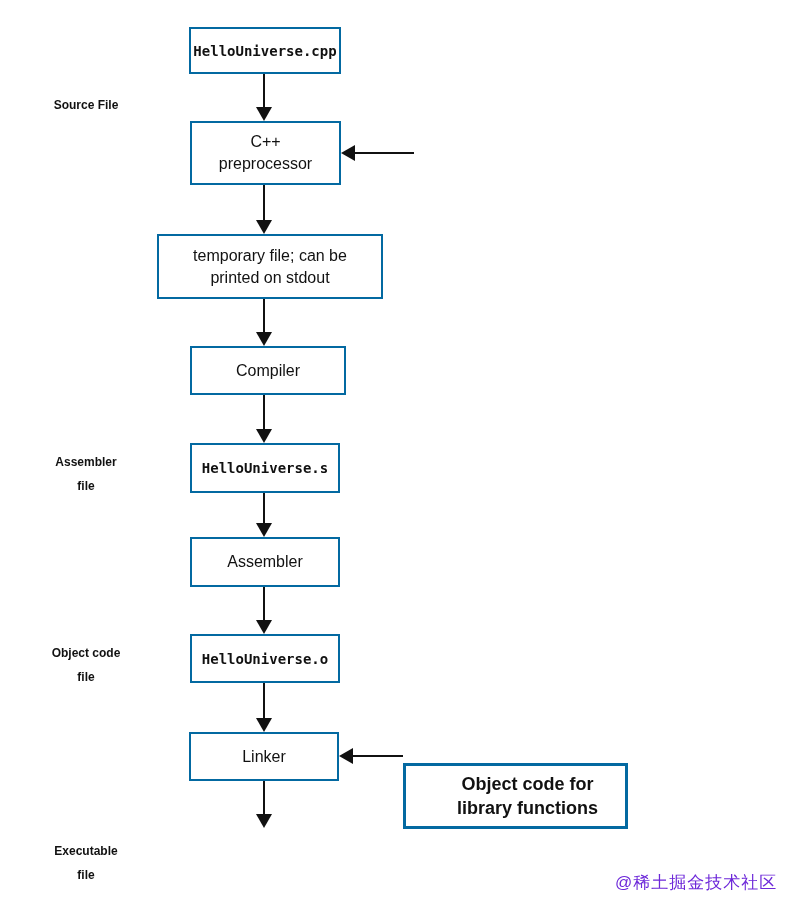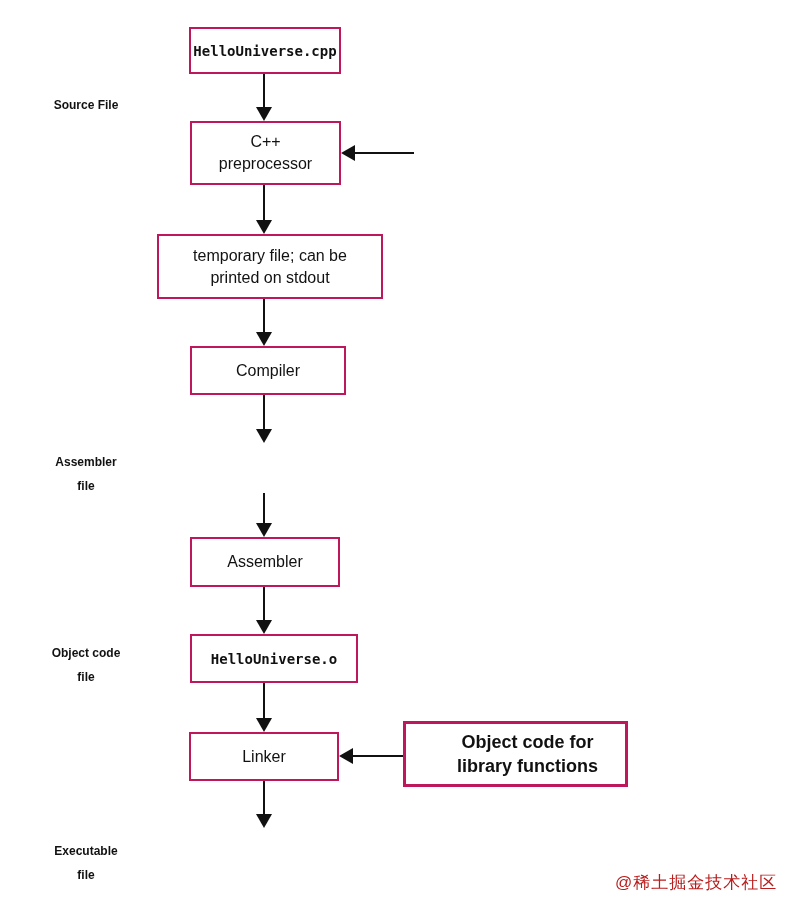--- a/index.html
+++ b/index.html
@@ -8,21 +8,21 @@
     width: 786px;
     height: 918px;
     background: #ffffff;
     font-family: "Liberation Sans", sans-serif;
     color: #111111;
     overflow: hidden;
   }
   .box {
     position: absolute;
     box-sizing: border-box;
-    border: 2px solid #be185d;
+    border: 2px solid #0369a1;
     background: #ffffff;
     display: flex;
     align-items: center;
     justify-content: center;
     text-align: center;
     white-space: pre-line;
     font-size: 16px;
     line-height: 22px;
   }
   .box.mono {
@@ -90,21 +90,21 @@
     width: 0; height: 0;
     border-top: 8px solid transparent;
     border-bottom: 8px solid transparent;
     border-right: 14px solid #111111;
   }
   .watermark {
     position: absolute;
     left: 615px;
     top: 871px;
     font-size: 17px;
-    color: #b91c1c;
+    color: #6d28d9;
     letter-spacing: 1px;
   }
 </style>
 </head>
 <body>
 
 <div class="canvas">
 
   <div class="side-label" style="top: 93px;">Source File</div>
   <div class="side-label" style="top: 450px;">Assembler
@@ -117,30 +117,31 @@
   <div class="box mono" style="left: 189px; top: 27px; width: 152px; height: 47px;">HelloUniverse.cpp</div>
 
   <div class="box" style="left: 190px; top: 121px; width: 151px; height: 64px;">C++
 preprocessor</div>
 
   <div class="box" style="left: 157px; top: 234px; width: 226px; height: 65px;">temporary file; can be
 printed on stdout</div>
 
   <div class="box" style="left: 190px; top: 346px; width: 156px; height: 49px;">Compiler</div>
 
+  <div class="box mono" style="left: 190px; top: 443px; width: 150px; height: 50px;">HelloUniverse.s</div>
 
   <div class="box" style="left: 190px; top: 537px; width: 150px; height: 50px;">Assembler</div>
 
-  <div class="box mono" style="left: 190px; top: 634px; width: 168px; height: 49px;">HelloUniverse.o</div>
+  <div class="box mono" style="left: 190px; top: 634px; width: 150px; height: 49px;">HelloUniverse.o</div>
 
   <div class="box" style="left: 189px; top: 732px; width: 150px; height: 49px;">Linker</div>
 
 
 
-  <div class="box annot" style="left: 403px; top: 721px; width: 225px; height: 66px; padding-left: 24px;">Object code for
+  <div class="box annot" style="left: 403px; top: 763px; width: 225px; height: 66px; padding-left: 24px;">Object code for
 library functions</div>
 
   <div class="arrow-v" style="left: 256px; top: 74px; height: 47px;"></div>
   <div class="arrow-v" style="left: 256px; top: 185px; height: 49px;"></div>
   <div class="arrow-v" style="left: 256px; top: 299px; height: 47px;"></div>
   <div class="arrow-v" style="left: 256px; top: 395px; height: 48px;"></div>
   <div class="arrow-v" style="left: 256px; top: 493px; height: 44px;"></div>
   <div class="arrow-v" style="left: 256px; top: 587px; height: 47px;"></div>
   <div class="arrow-v" style="left: 256px; top: 683px; height: 49px;"></div>
   <div class="arrow-v" style="left: 256px; top: 781px; height: 47px;"></div>

